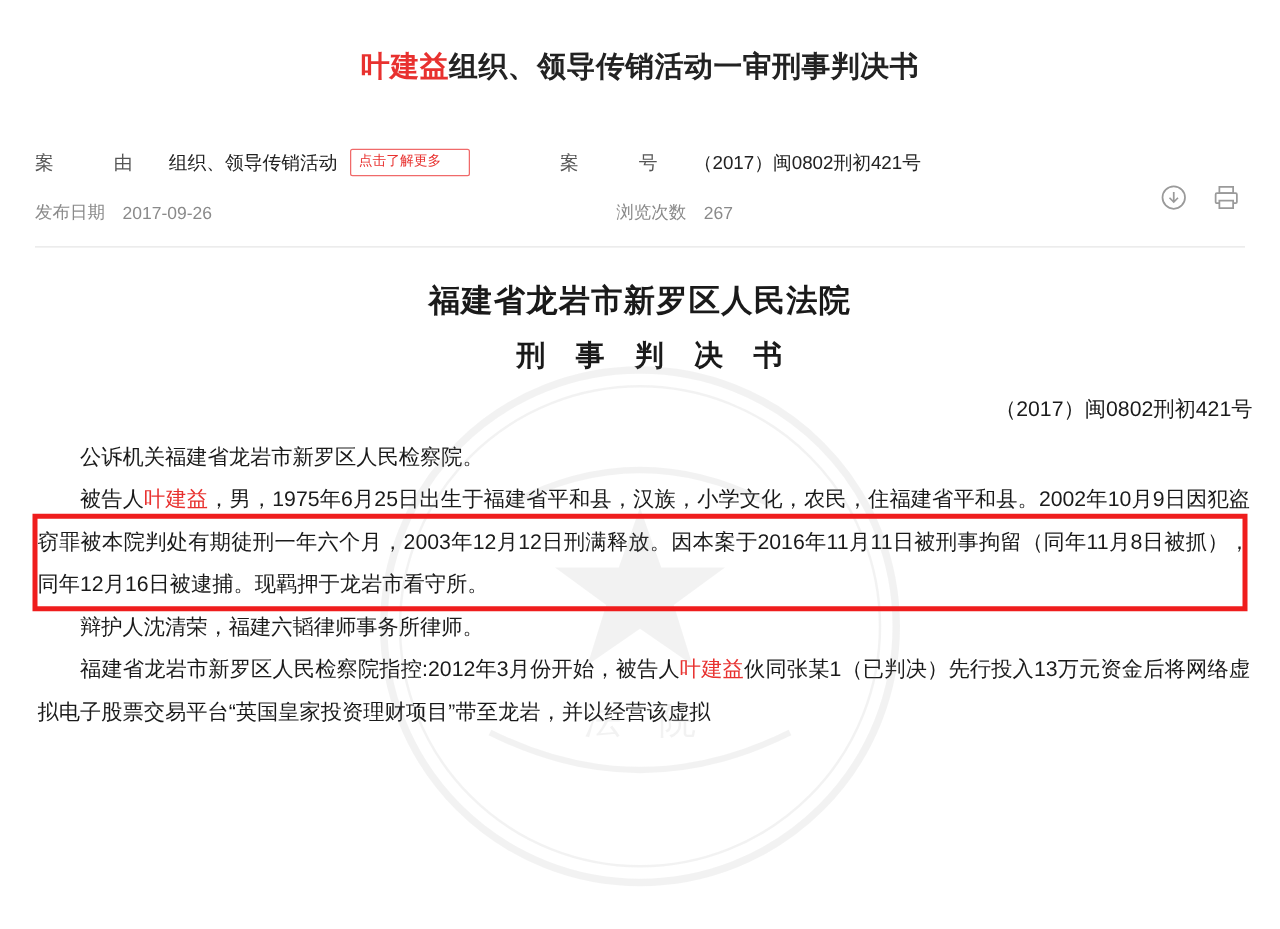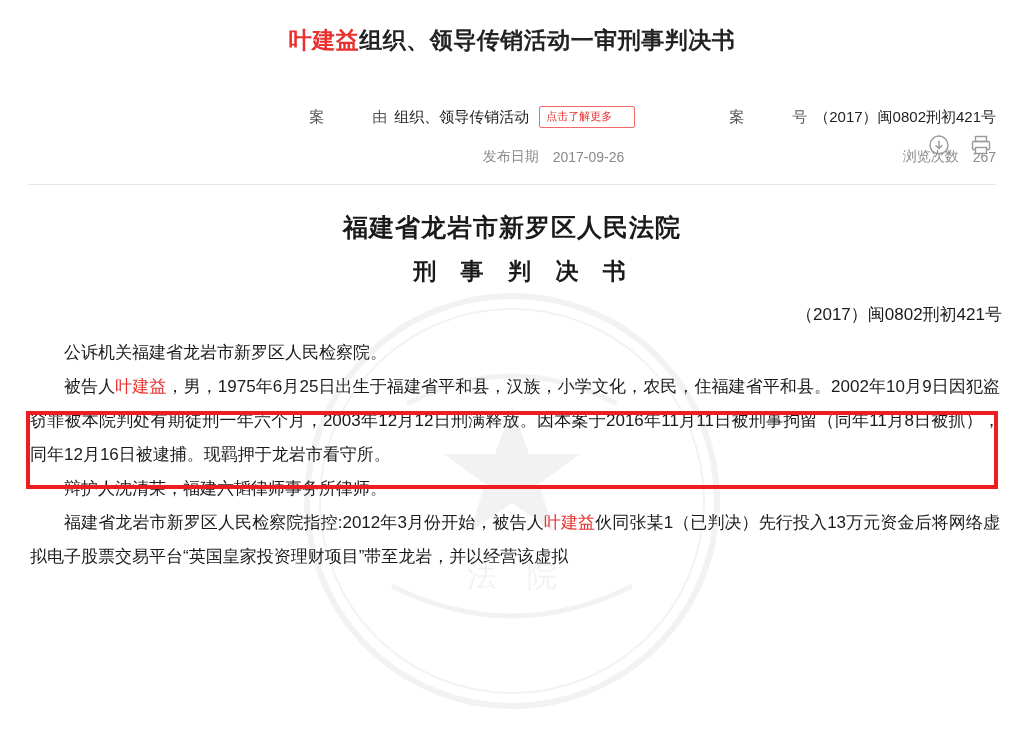--- a/index.html
+++ b/index.html
@@ -21,72 +21,72 @@
     height: 743px;
     box-sizing: border-box;
   }
 
   
   .doc-title {
     text-align: center;
     font-size: 23px;
     font-weight: bold;
     letter-spacing: 0.5px;
-    padding-top: 25px;
+    padding-top: 38px;
     color: #222;
   }
   .doc-title .name-hl {
     color: #e8312f;
   }
 
   
   .meta-wrap {
     margin: 46px 28px 0 28px;
     position: relative;
   }
   .meta-row {
     display: flex;
     align-items: center;
     font-size: 15px;
     color: #333;
     height: 30px;
-    justify-content: flex-end;
   }
   .meta-col {
     display: flex;
     align-items: center;
   }
   .meta-col.left {
     width: 420px;
   }
   .meta-label {
     color: #555;
     letter-spacing: 6px;
     white-space: nowrap;
   }
   .meta-value {
     color: #222;
-    margin-left: 1px;
+    margin-left: 23px;
     white-space: nowrap;
   }
   .more-badge {
     display: inline-block;
     margin-left: 10px;
     border: 1px solid #f06a6a;
     color: #e8312f;
     font-size: 11px;
     line-height: 1;
     padding: 4px 22px 5px 6px;
     border-radius: 2px;
     white-space: nowrap;
   }
   .meta-row.second {
     margin-top: 10px;
     color: #888;
     font-size: 14px;
+    gap: 45px;
   }
   .meta-row.second .meta-label,
   .meta-row.second .meta-value {
     color: #8a8a8a;
     letter-spacing: 0;
   }
   .meta-row.second .meta-value {
     margin-left: 14px;
   }
 

